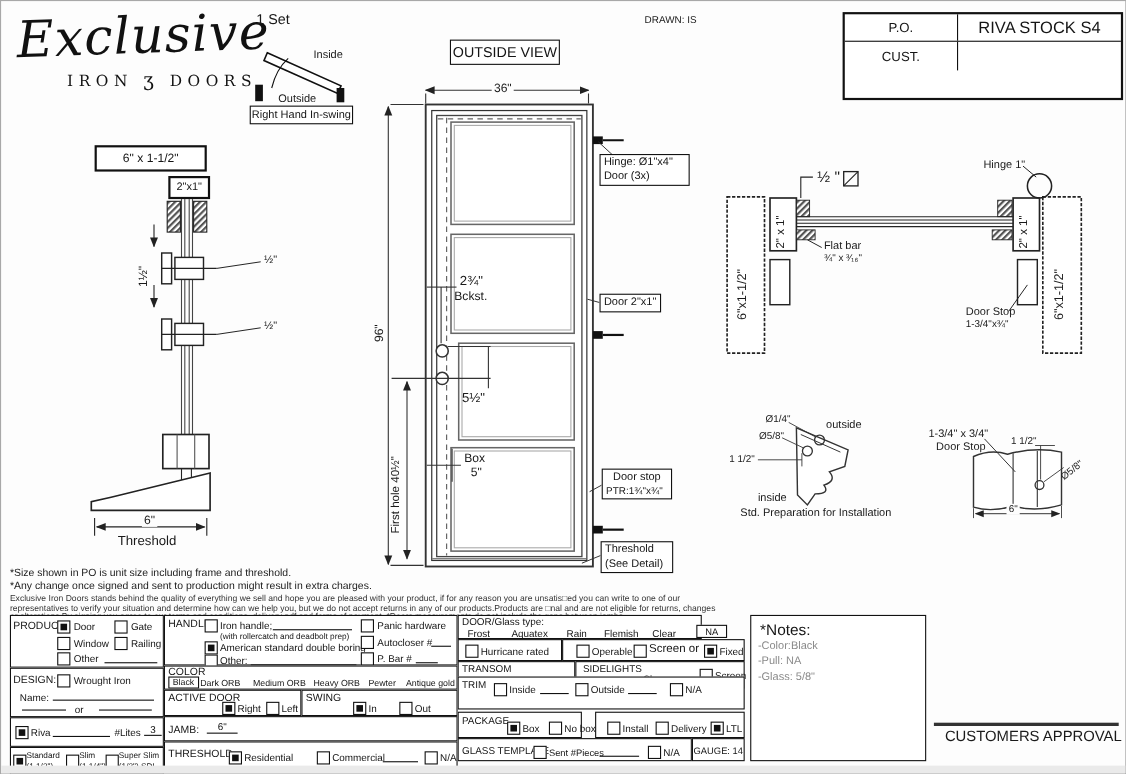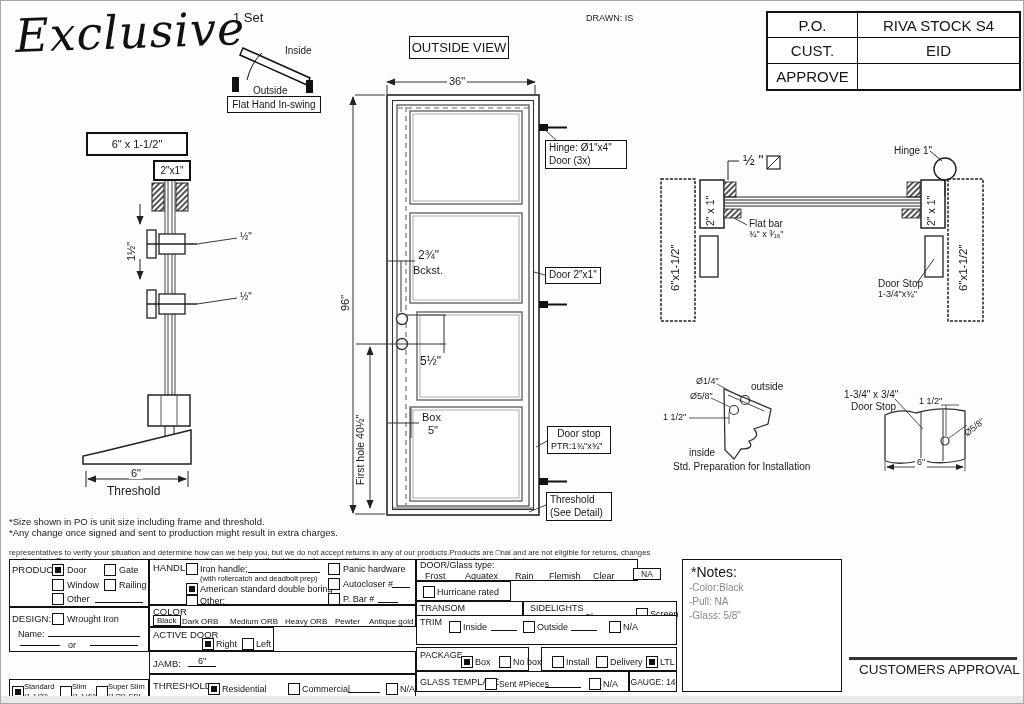--- a/index.html
+++ b/index.html
@@ -25,22 +25,22 @@
   .selbox{position:absolute;border:1.5px solid #111;padding:0 3px;font-size:8px;background:#fff}
   .small{font-size:8px}
   .tiny{font-size:7.5px}
   .hdr{font-size:9.5px}
   .gray{color:#8a8a8a}
   
   #po{position:absolute;left:765px;top:10px;width:255px;height:80px;border:2px solid #111;
       background:#fff;box-sizing:border-box}
   .po-row{display:flex;height:33.3%;box-sizing:border-box;border-bottom:1.5px solid #111}
   .po-row:last-child{border-bottom:none}
-  .po-l{width:90px;border-right:1.5px solid #111;display:flex;align-items:center;justify-content:center;
-        font-size:15px;box-sizing:border-box}
+  .po-l{width:103px;border-right:1.5px solid #111;display:flex;align-items:center;justify-content:center;
+        font-size:12px;box-sizing:border-box}
   .po-v{flex:1;display:flex;align-items:center;justify-content:center;font-size:15px}
   
   #logo-title{position:absolute;left:14px;top:4px;font-family:"DejaVu Serif",serif;font-style:italic;
        font-size:46px;letter-spacing:1px;transform:rotate(-2deg);color:#111}
   #logo-sub{position:absolute;left:60px;top:62px;font-family:"DejaVu Serif",serif;font-size:14px;
        letter-spacing:5px;color:#111}
   #approval-line{position:absolute;left:848px;top:656px;width:168px;height:2.5px;background:#333}
 </style>
 </head>
 <body>
@@ -190,39 +190,39 @@
       <line x1="940" y1="404" x2="958" y2="404" stroke-width="0.8"></line>
       <line x1="948" y1="437" x2="966" y2="424" stroke-width="0.8"></line>
       <line x1="894" y1="398" x2="922" y2="428" stroke-width="0.9"></line>
       <line x1="886" y1="466" x2="962" y2="466" stroke-width="0.9" marker-start="url(#ar)" marker-end="url(#ar)"></line>
       <line x1="884" y1="461" x2="884" y2="470" stroke-width="0.8"></line>
       <line x1="964" y1="459" x2="964" y2="470" stroke-width="0.8"></line>
     </g>
   </svg>
 
   <div id="logo-title">Exclusive</div>
+  <div id="logo-sub">
+    <span>IRON</span>
+    <span style="font-size:17px">ʒ</span>
+    <span>DOORS</span>
+  </div>
   <div class="lbl" style="left:232px;top:10px;font-size:13px">1 Set</div>
   <div class="lbl" style="left:284px;top:44px">Inside</div>
   <div class="lbl" style="left:252px;top:84px">Outside</div>
-  <div class="box" style="left:226px;top:95px;width:94px;height:17px;font-size:10px;border-width:1px">Flat Hand In-swing</div>
+  <div class="box" style="left:226px;top:95px;width:94px;height:17px;font-size:10px;border-width:1px">Right Hand In-swing</div>
   <div class="box" style="left:408px;top:35px;width:100px;height:23px;font-size:13px">OUTSIDE VIEW</div>
   <div class="lbl" style="left:585px;top:13px;font-size:9px">DRAWN: IS</div>
 
   <div id="po">
     <div class="po-row">
       <div class="po-l">P.O.</div>
       <div class="po-v">RIVA STOCK S4</div>
     </div>
     <div class="po-row">
       <div class="po-l">CUST.</div>
-      <div class="po-v">EID</div>
-    </div>
-    <div class="po-row">
-      <div class="po-l">APPROVE</div>
-      <div class="po-v"></div>
     </div>
   </div>
 
   <div class="box" style="left:85px;top:131px;width:102px;height:24px;font-size:11px;border-width:2px">6" x 1-1/2"</div>
   <div class="box" style="left:152px;top:159px;width:38px;height:21px;font-size:10px;border-width:2px">2"x1"</div>
   <div class="lbl rot" style="left:124px;top:260px;font-size:11px">1½"</div>
   <div class="lbl" style="left:239px;top:230px">½"</div>
   <div class="lbl" style="left:239px;top:290px">½"</div>
   <div class="lbl dimlbl" style="left:128px;top:466px;font-size:11px">6"</div>
   <div class="lbl" style="left:106px;top:484px;font-size:12px">Threshold</div>
@@ -268,20 +268,21 @@
   <div class="lbl" style="left:672px;top:460px">Std. Preparation for Installation</div>
 
   <div class="lbl" style="left:843px;top:388px">1-3/4" x 3/4"</div>
   <div class="lbl" style="left:850px;top:400px">Door Stop</div>
   <div class="lbl" style="left:918px;top:396px;font-size:9px">1 1/2"</div>
   <div class="lbl" style="left:962px;top:430px;font-size:9px;transform-origin:0 0;transform:rotate(-38deg)">Ø5/8"</div>
   <div class="lbl dimlbl" style="left:914px;top:457px;font-size:9px">6"</div>
 
   <div class="lbl" style="left:8px;top:516px;font-size:9.5px">*Size shown in PO is unit size including frame and threshold.</div>
   <div class="lbl" style="left:8px;top:527px;font-size:9.5px">*Any change once signed and sent to production might result in extra charges.</div>
+  <div class="lbl" style="left:8px;top:539px;font-size:7.8px;color:#333">Exclusive Iron Doors stands behind the quality of everything we sell and hope you are pleased with your product, if for any reason you are unsatis□ed you can write to one of our</div>
   <div class="lbl" style="left:8px;top:548px;font-size:7.8px;color:#333">representatives to verify your situation and determine how can we help you, but we do not accept returns in any of our products.Products are □nal and are not eligible for returns, changes</div>
   <div class="lbl" style="left:8px;top:556px;font-size:7.8px;color:#333">or alterations.By signing you agree to our terms and conditions, delivery pdf and forms of payment. *Doors measurements do not include the gaps between jambs</div>
 
   <div class="fcell" style="left:8px;top:558px;width:140px;height:48px">
     <span class="in hdr" style="left:2px;top:4px">PRODUCT:</span>
     <span class="cb on" style="left:42px;top:4px"></span>
     <span class="in" style="left:57px;top:5px">Door</span>
     <span class="cb" style="left:94px;top:4px"></span>
     <span class="in" style="left:109px;top:5px">Gate</span>
     <span class="cb" style="left:42px;top:19px"></span>
@@ -297,20 +298,27 @@
     <span class="in hdr" style="left:2px;top:5px">DESIGN:</span>
     <span class="cb" style="left:42px;top:5px"></span>
     <span class="in" style="left:57px;top:6px">Wrought Iron</span>
     <span class="in" style="left:8px;top:21px">Name:</span>
     <span class="blank" style="left:38px;top:18px;width:92px"></span>
     <span class="dash" style="left:10px;top:37px;width:40px"></span>
     <span class="in" style="left:58px;top:32px">or</span>
     <span class="dash" style="left:80px;top:37px;width:48px"></span>
   </div>
 
+  <div class="fcell" style="left:8px;top:651px;width:140px;height:27px">
+    <span class="cb on" style="left:4px;top:7px"></span>
+    <span class="in" style="left:18px;top:8px">Riva</span>
+    <span class="blank" style="left:38px;top:6px;width:52px"></span>
+    <span class="in" style="left:94px;top:8px">#Lites</span>
+    <span class="uval" style="left:121px;top:5px;width:16px">3</span>
+  </div>
 
   <div class="fcell" style="left:8px;top:678px;width:140px;height:25px">
     <span class="cb on" style="left:2px;top:6px"></span>
     <span class="in tiny" style="left:14px;top:2px">Standard</span>
     <span class="in tiny" style="left:14px;top:12px">(1 1/2")</span>
     <span class="cb" style="left:50px;top:6px"></span>
     <span class="in tiny" style="left:62px;top:2px">Slim</span>
     <span class="in tiny" style="left:62px;top:12px">(1 1/4")</span>
     <span class="cb" style="left:86px;top:6px"></span>
     <span class="in tiny" style="left:98px;top:2px">Super Slim</span>
@@ -348,20 +356,27 @@
 
   <div class="fcell" style="left:148px;top:604px;width:267px;height:22px">
     <span class="in hdr" style="left:3px;top:0px">COLOR</span>
     <span class="selbox" style="left:3px;top:9px">Black</span>
     <span class="in small" style="left:32px;top:11px">Dark ORB</span>
     <span class="in small" style="left:80px;top:11px">Medium ORB</span>
     <span class="in small" style="left:135px;top:11px">Heavy ORB</span>
     <span class="in small" style="left:185px;top:11px">Pewter</span>
     <span class="in small" style="left:219px;top:11px">Antique gold</span>
   </div>
+  <div class="fcell" style="left:273px;top:626px;width:142px;height:24px">
+    <span class="in hdr" style="left:3px;top:1px">SWING</span>
+    <span class="cb on" style="left:46px;top:10px"></span>
+    <span class="in" style="left:60px;top:11px">In</span>
+    <span class="cb" style="left:88px;top:10px"></span>
+    <span class="in" style="left:102px;top:11px">Out</span>
+  </div>
 
   <div class="fcell" style="left:148px;top:650px;width:267px;height:23px">
     <span class="in hdr" style="left:3px;top:6px">JAMB:</span>
     <span class="uval" style="left:38px;top:4px;width:28px">6"</span>
   </div>
 
   <div class="fcell" style="left:148px;top:673px;width:267px;height:28px">
     <span class="in hdr" style="left:3px;top:5px">THRESHOLD</span>
     <span class="cb on" style="left:58px;top:8px"></span>
     <span class="in" style="left:72px;top:9px">Residential</span>
@@ -378,20 +393,28 @@
     <span class="in" style="left:48px;top:11px">Aquatex</span>
     <span class="in" style="left:98px;top:11px">Rain</span>
     <span class="in" style="left:132px;top:11px">Flemish</span>
     <span class="in" style="left:176px;top:11px">Clear</span>
     <span class="selbox" style="left:216px;top:8px;width:20px;text-align:center;font-size:8.5px">NA</span>
   </div>
 
   <div class="fcell" style="left:415px;top:580px;width:95px;height:20px">
     <span class="cb" style="left:6px;top:4px"></span>
     <span class="in" style="left:20px;top:5px">Hurricane rated</span>
+  </div>
+  <div class="fcell" style="left:510px;top:580px;width:166px;height:20px">
+    <span class="cb" style="left:12px;top:4px"></span>
+    <span class="in" style="left:26px;top:5px">Operable</span>
+    <span class="cb" style="left:64px;top:4px"></span>
+    <span class="in" style="left:78px;top:2px;font-size:10.5px">Screen or</span>
+    <span class="cb on" style="left:128px;top:4px"></span>
+    <span class="in" style="left:142px;top:5px">Fixed</span>
   </div>
 
   <div class="fcell" style="left:415px;top:600px;width:107px;height:25px">
     <span class="in" style="left:3px;top:1px">TRANSOM</span>
     <span class="in" style="left:4px;top:12px;font-size:8.5px">Glass type:</span>
     <span class="blank" style="left:46px;top:10px;width:52px"></span>
   </div>
   <div class="fcell" style="left:522px;top:600px;width:154px;height:25px">
     <span class="in" style="left:6px;top:1px">SIDELIGHTS</span>
     <span class="in" style="left:8px;top:12px;font-size:8.5px">Glass type:</span>

